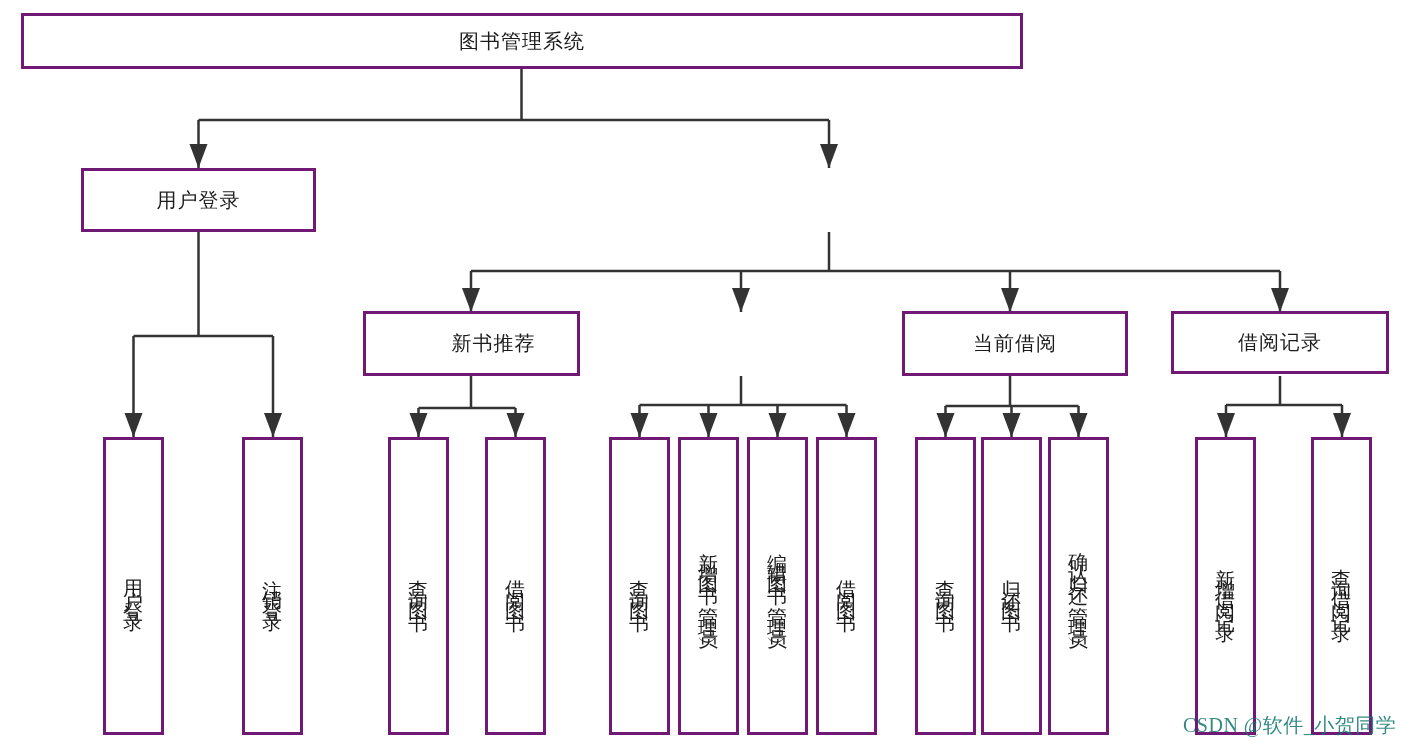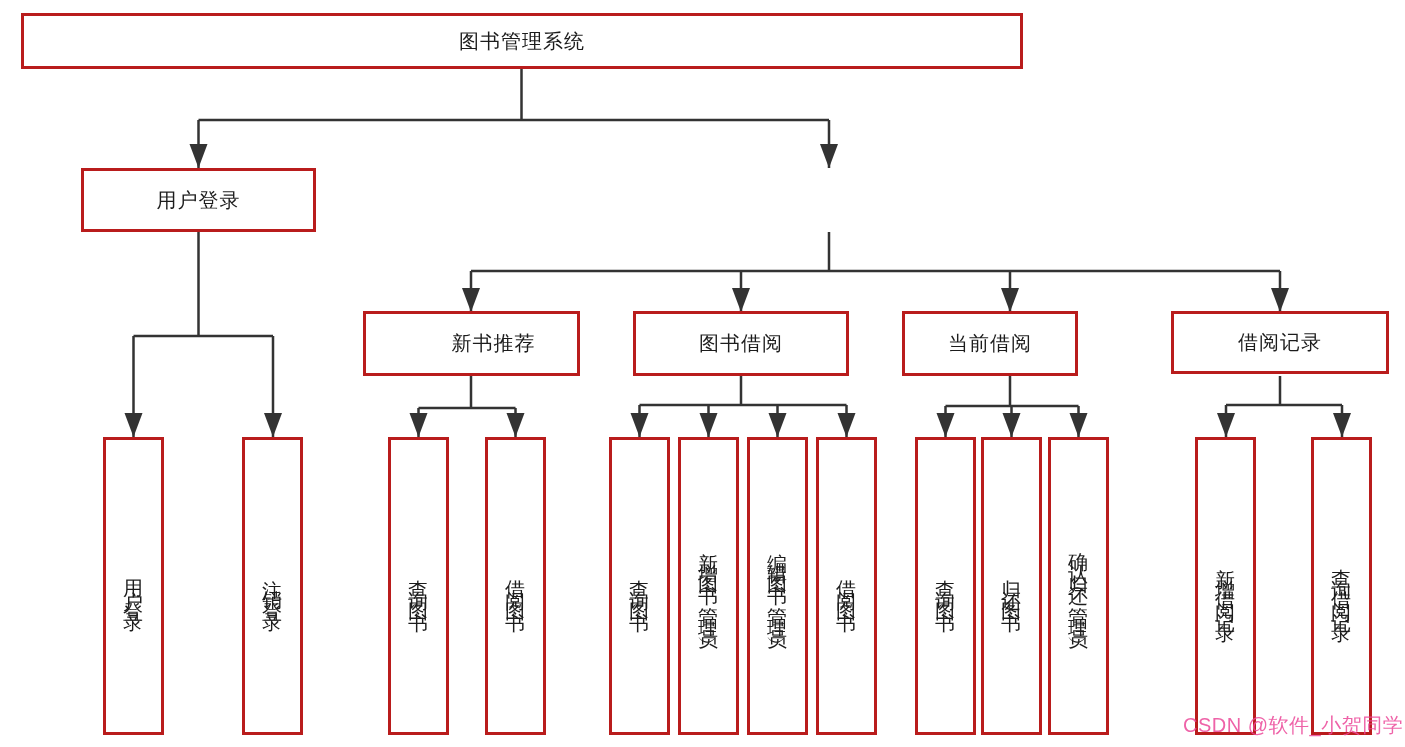--- a/index.html
+++ b/index.html
@@ -9,21 +9,21 @@
     background:#ffffff;
     font-family:"Liberation Sans",sans-serif;
     color:#1c1c1c;
     overflow:hidden;
   }
   #edges{position:absolute;left:0;top:0;width:1405px;height:747px;}
   .node{
     position:absolute;
     box-sizing:border-box;
     background:#ffffff;
-    border:3px solid #b91c1c;
+    border:3px solid #701a75;
     display:flex;align-items:center;justify-content:center;
     font-size:20px;
     letter-spacing:1px;
     z-index:2;
   }
   .leaf .vtext{
     writing-mode:vertical-rl;
     text-orientation:mixed;
     letter-spacing:11px;
     line-height:1;
@@ -31,33 +31,33 @@
     white-space:nowrap;
   }
   
   .n-root{left:21px;top:13px;width:1002px;height:56px;}
   
   .n-login{left:81px;top:168px;width:235px;height:64px;}
   .n-mgmt{left:711px;top:168px;width:236px;height:64px;}
   
   .n-l3-1{left:363px;top:311px;width:217px;height:65px;padding-left:44px;}
   .n-l3-2{left:633px;top:311px;width:216px;height:65px;}
-  .n-l3-3{left:902px;top:311px;width:176px;height:65px;}
+  .n-l3-3{left:902px;top:311px;width:226px;height:65px;}
   .n-l3-4{left:1171px;top:311px;width:218px;height:63px;}
   
   .leaf{top:437px;width:61px;height:298px;}
   .n-g1a{left:103px;}  .n-g1b{left:242px;}
   .n-g2a{left:388px;}  .n-g2b{left:485px;}
   .n-g3a{left:609px;}  .n-g3b{left:678px;}  .n-g3c{left:747px;}  .n-g3d{left:816px;}
   .n-g4a{left:915px;}  .n-g4b{left:981px;}  .n-g4c{left:1048px;}
   .n-g5a{left:1195px;} .n-g5b{left:1311px;}
   #watermark{
     position:absolute;left:1183px;top:712px;
-    font-size:20px;color:#ec4899;opacity:.85;
-    letter-spacing:0.5px;white-space:nowrap;z-index:3;
+    font-size:20px;color:#0f766e;opacity:.85;
+    letter-spacing:0.5px;white-space:nowrap;z-index:3;font-family:Liberation Serif, serif;
   }
 </style>
 </head>
 <body>
 
 <div id="canvas">
 
   <svg id="edges" viewBox="0 0 1405 747" xmlns="http://www.w3.org/2000/svg">
     <path fill="none" stroke="#333333" stroke-width="2.5" d="M521.5 69 L521.5 120
              M198.5 120 L829 120
@@ -117,23 +117,20 @@
     <span>图书管理系统</span>
   </div>
 
   <div class="node n-login">
     <span>用户登录</span>
   </div>
 
   <div class="node n-l3-1">
     <span>新书推荐</span>
   </div>
-  <div class="node n-l3-2">
-    <span>图书借阅</span>
-  </div>
   <div class="node n-l3-3">
     <span>当前借阅</span>
   </div>
   <div class="node n-l3-4">
     <span>借阅记录</span>
   </div>
 
   <div class="node leaf n-g1a">
     <span class="vtext">用户登录</span>
   </div>

